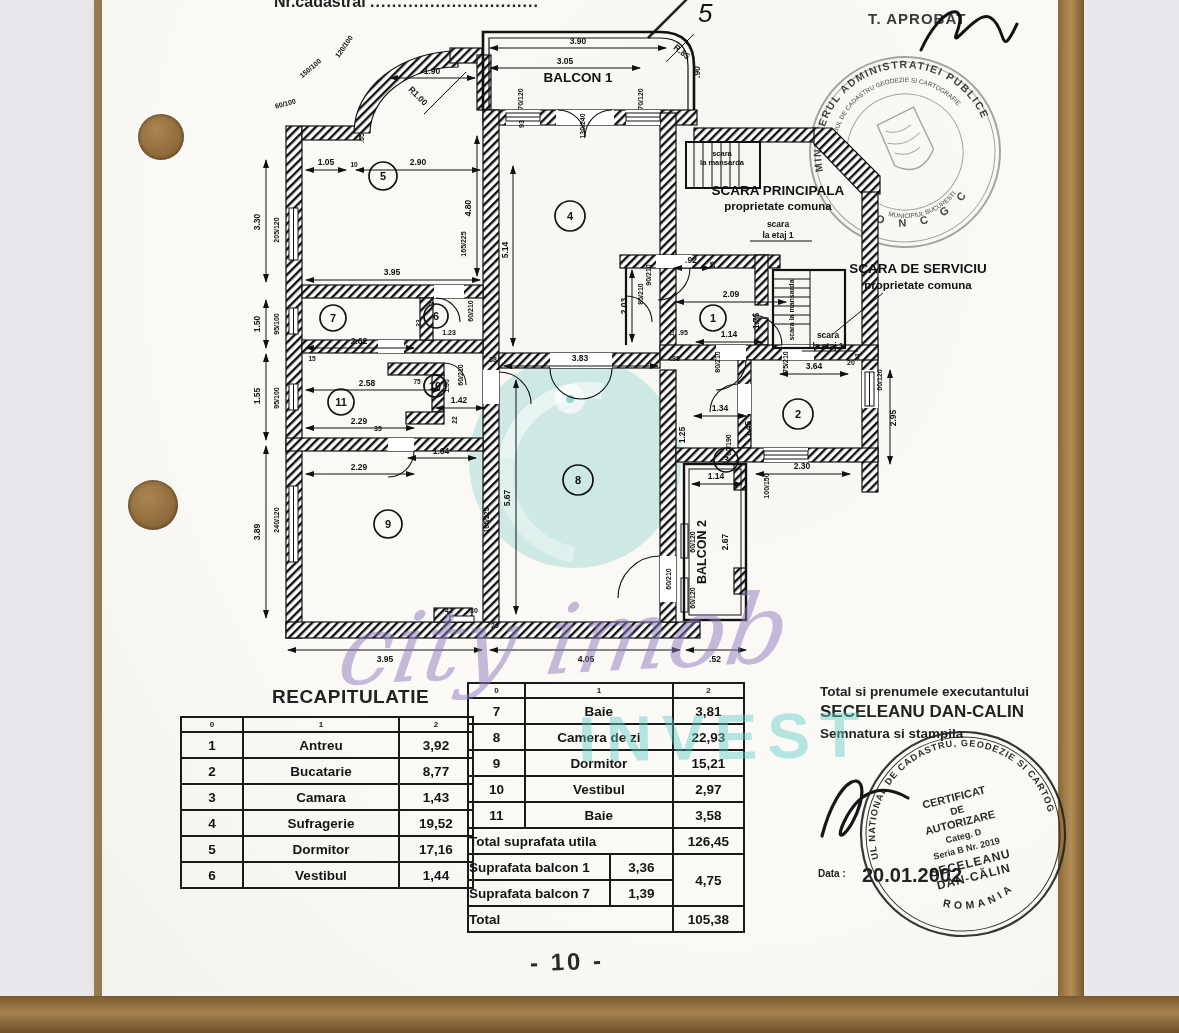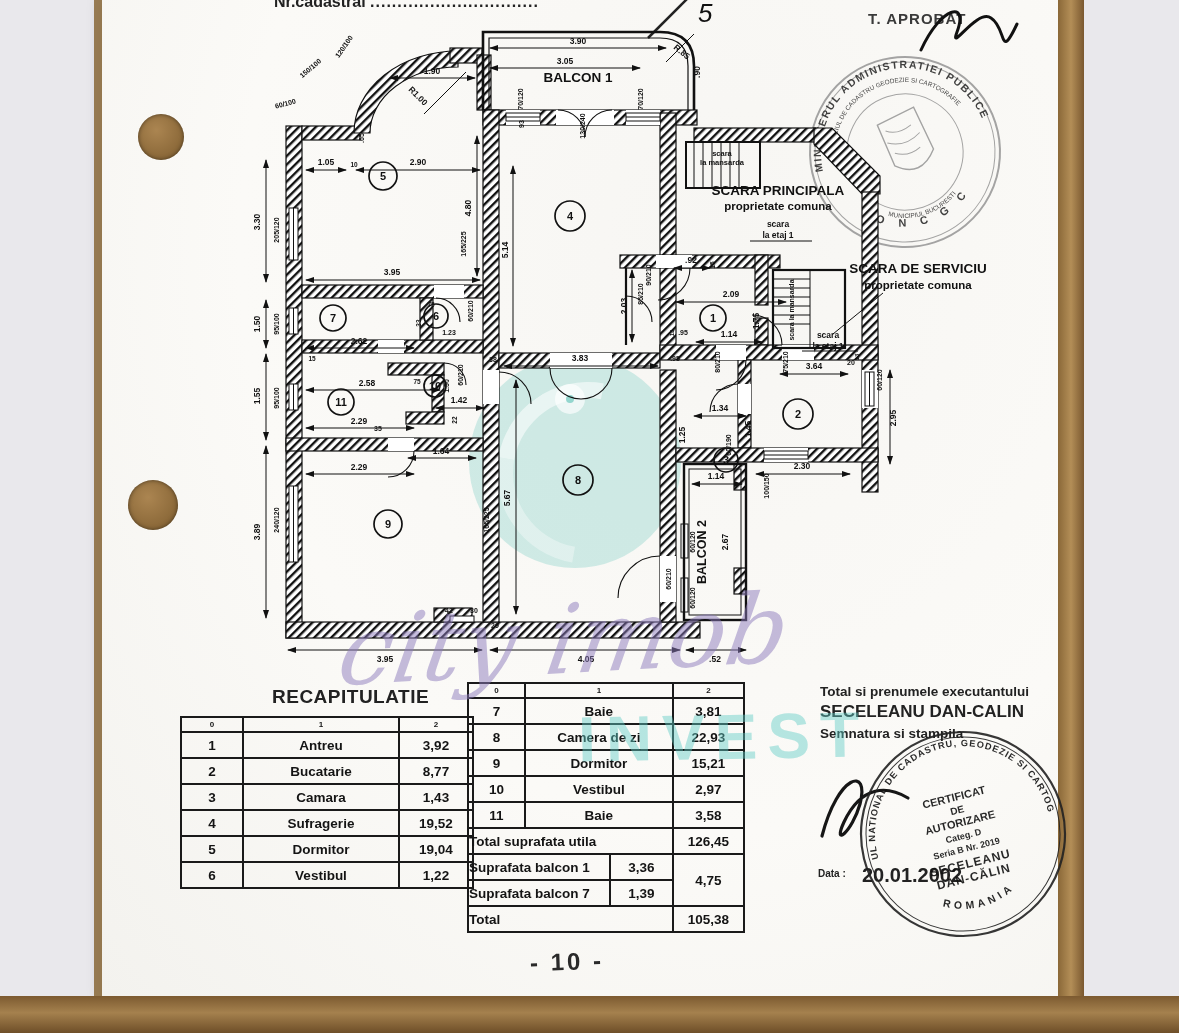--- a/index.html
+++ b/index.html
@@ -430,26 +430,26 @@
         <td>1,43</td>
       </tr>
   <tr class="rw">
         <td>4</td>
         <td>Sufragerie</td>
         <td>19,52</td>
       </tr>
   <tr class="rw">
         <td>5</td>
         <td>Dormitor</td>
-        <td>19,04</td>
+        <td>17,16</td>
       </tr>
   <tr class="rw">
         <td>6</td>
         <td>Vestibul</td>
-        <td>1,22</td>
+        <td>1,44</td>
       </tr>
 </tbody>
   </table>
 
 <table class="abs" style="left:467px;top:682px;width:278px">
   <colgroup>
       <col style="width:56px">
       <col style="width:84px">
       <col style="width:62px">
       <col style="width:70px">

